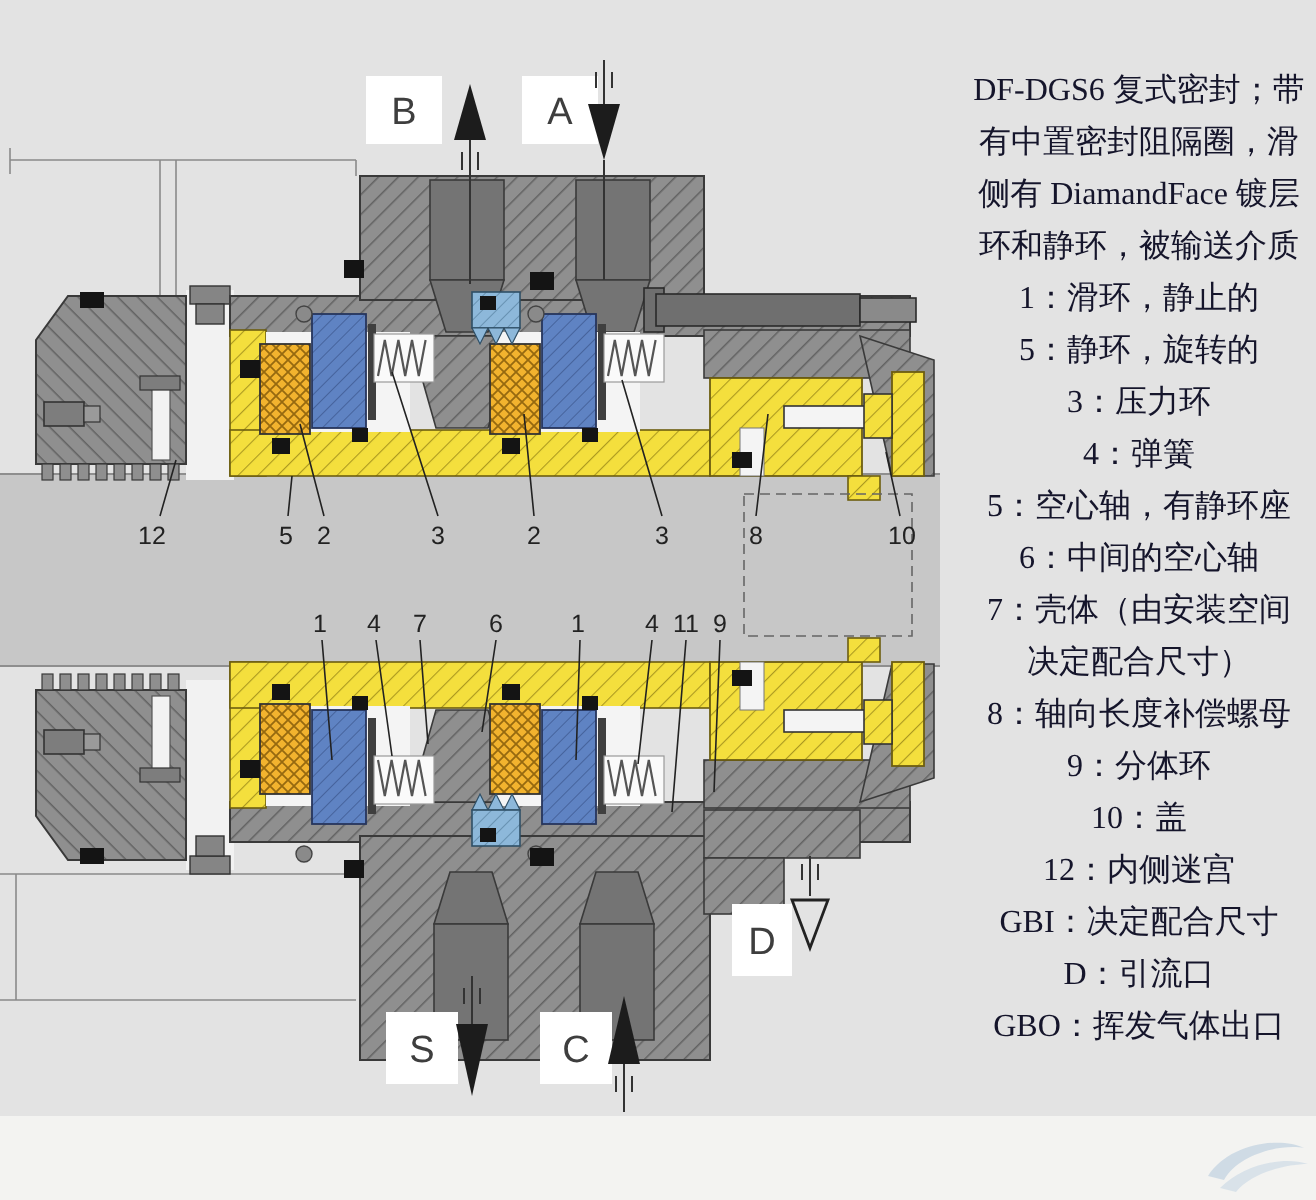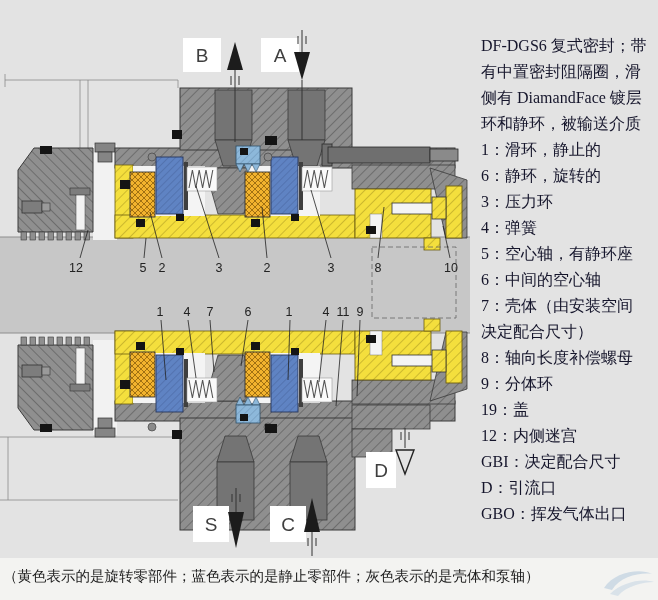--- a/index.html
+++ b/index.html
@@ -5,21 +5,21 @@
   html,body{margin:0;padding:0;}
   .stage{
     position:relative;width:658px;height:600px;background:#e3e3e3;
     overflow:hidden;font-family:"Liberation Serif","DejaVu Serif",serif;
   }
   .diagram-svg{position:absolute;left:0;top:0;}
   .legend{
     position:absolute;left:481px;top:33px;width:177px;
     font-size:16px;line-height:26px;color:#15152b;white-space:nowrap;
   }
-  .legend-line{height:26px;}
+  .legend-line{height:26px;text-align:center;}
   .caption-strip{
     position:absolute;left:0;top:558px;width:658px;height:42px;background:#f3f3f1;
   }
   .caption{
     position:absolute;left:3px;top:567px;width:652px;
     font-size:14.5px;color:#1c1c1c;white-space:nowrap;letter-spacing:0;
   }
   .watermark{position:absolute;right:2px;bottom:2px;opacity:.35;}
   svg text{font-family:"Liberation Sans","DejaVu Sans",sans-serif;}
   .callout{font-size:12.5px;fill:#222;}
@@ -299,37 +299,36 @@
     <path d="M405,428 V448 M401,432 V440 M409,432 V440" stroke="#333" stroke-width="1" fill="none"></path>
   </g>
 </svg>
 
   <div class="legend">
     <div class="legend-line">DF-DGS6 复式密封；带</div>
     <div class="legend-line">有中置密封阻隔圈，滑</div>
     <div class="legend-line">侧有 DiamandFace 镀层</div>
     <div class="legend-line">环和静环，被输送介质</div>
     <div class="legend-line">1：滑环，静止的</div>
-    <div class="legend-line">6：静环，旋转的</div>
+    <div class="legend-line">5：静环，旋转的</div>
     <div class="legend-line">3：压力环</div>
     <div class="legend-line">4：弹簧</div>
     <div class="legend-line">5：空心轴，有静环座</div>
     <div class="legend-line">6：中间的空心轴</div>
     <div class="legend-line">7：壳体（由安装空间</div>
     <div class="legend-line">决定配合尺寸）</div>
     <div class="legend-line">8：轴向长度补偿螺母</div>
     <div class="legend-line">9：分体环</div>
-    <div class="legend-line">19：盖</div>
+    <div class="legend-line">10：盖</div>
     <div class="legend-line">12：内侧迷宫</div>
     <div class="legend-line">GBI：决定配合尺寸</div>
     <div class="legend-line">D：引流口</div>
     <div class="legend-line">GBO：挥发气体出口</div>
   </div>
 
   <div class="caption-strip"></div>
-  <div class="caption">（黄色表示的是旋转零部件；蓝色表示的是静止零部件；灰色表示的是壳体和泵轴）</div>
 
   <svg class="watermark" width="56" height="36" viewBox="0 0 56 36">
     <path d="M4,26 C14,10 40,6 52,12 C42,10 20,14 12,28 Z" fill="#8fb0d0"></path>
     <path d="M10,32 C22,20 42,16 54,20 C44,20 26,24 18,34 Z" fill="#aac4dc"></path>
   </svg>
 
 </div>
 
 </body></html>

